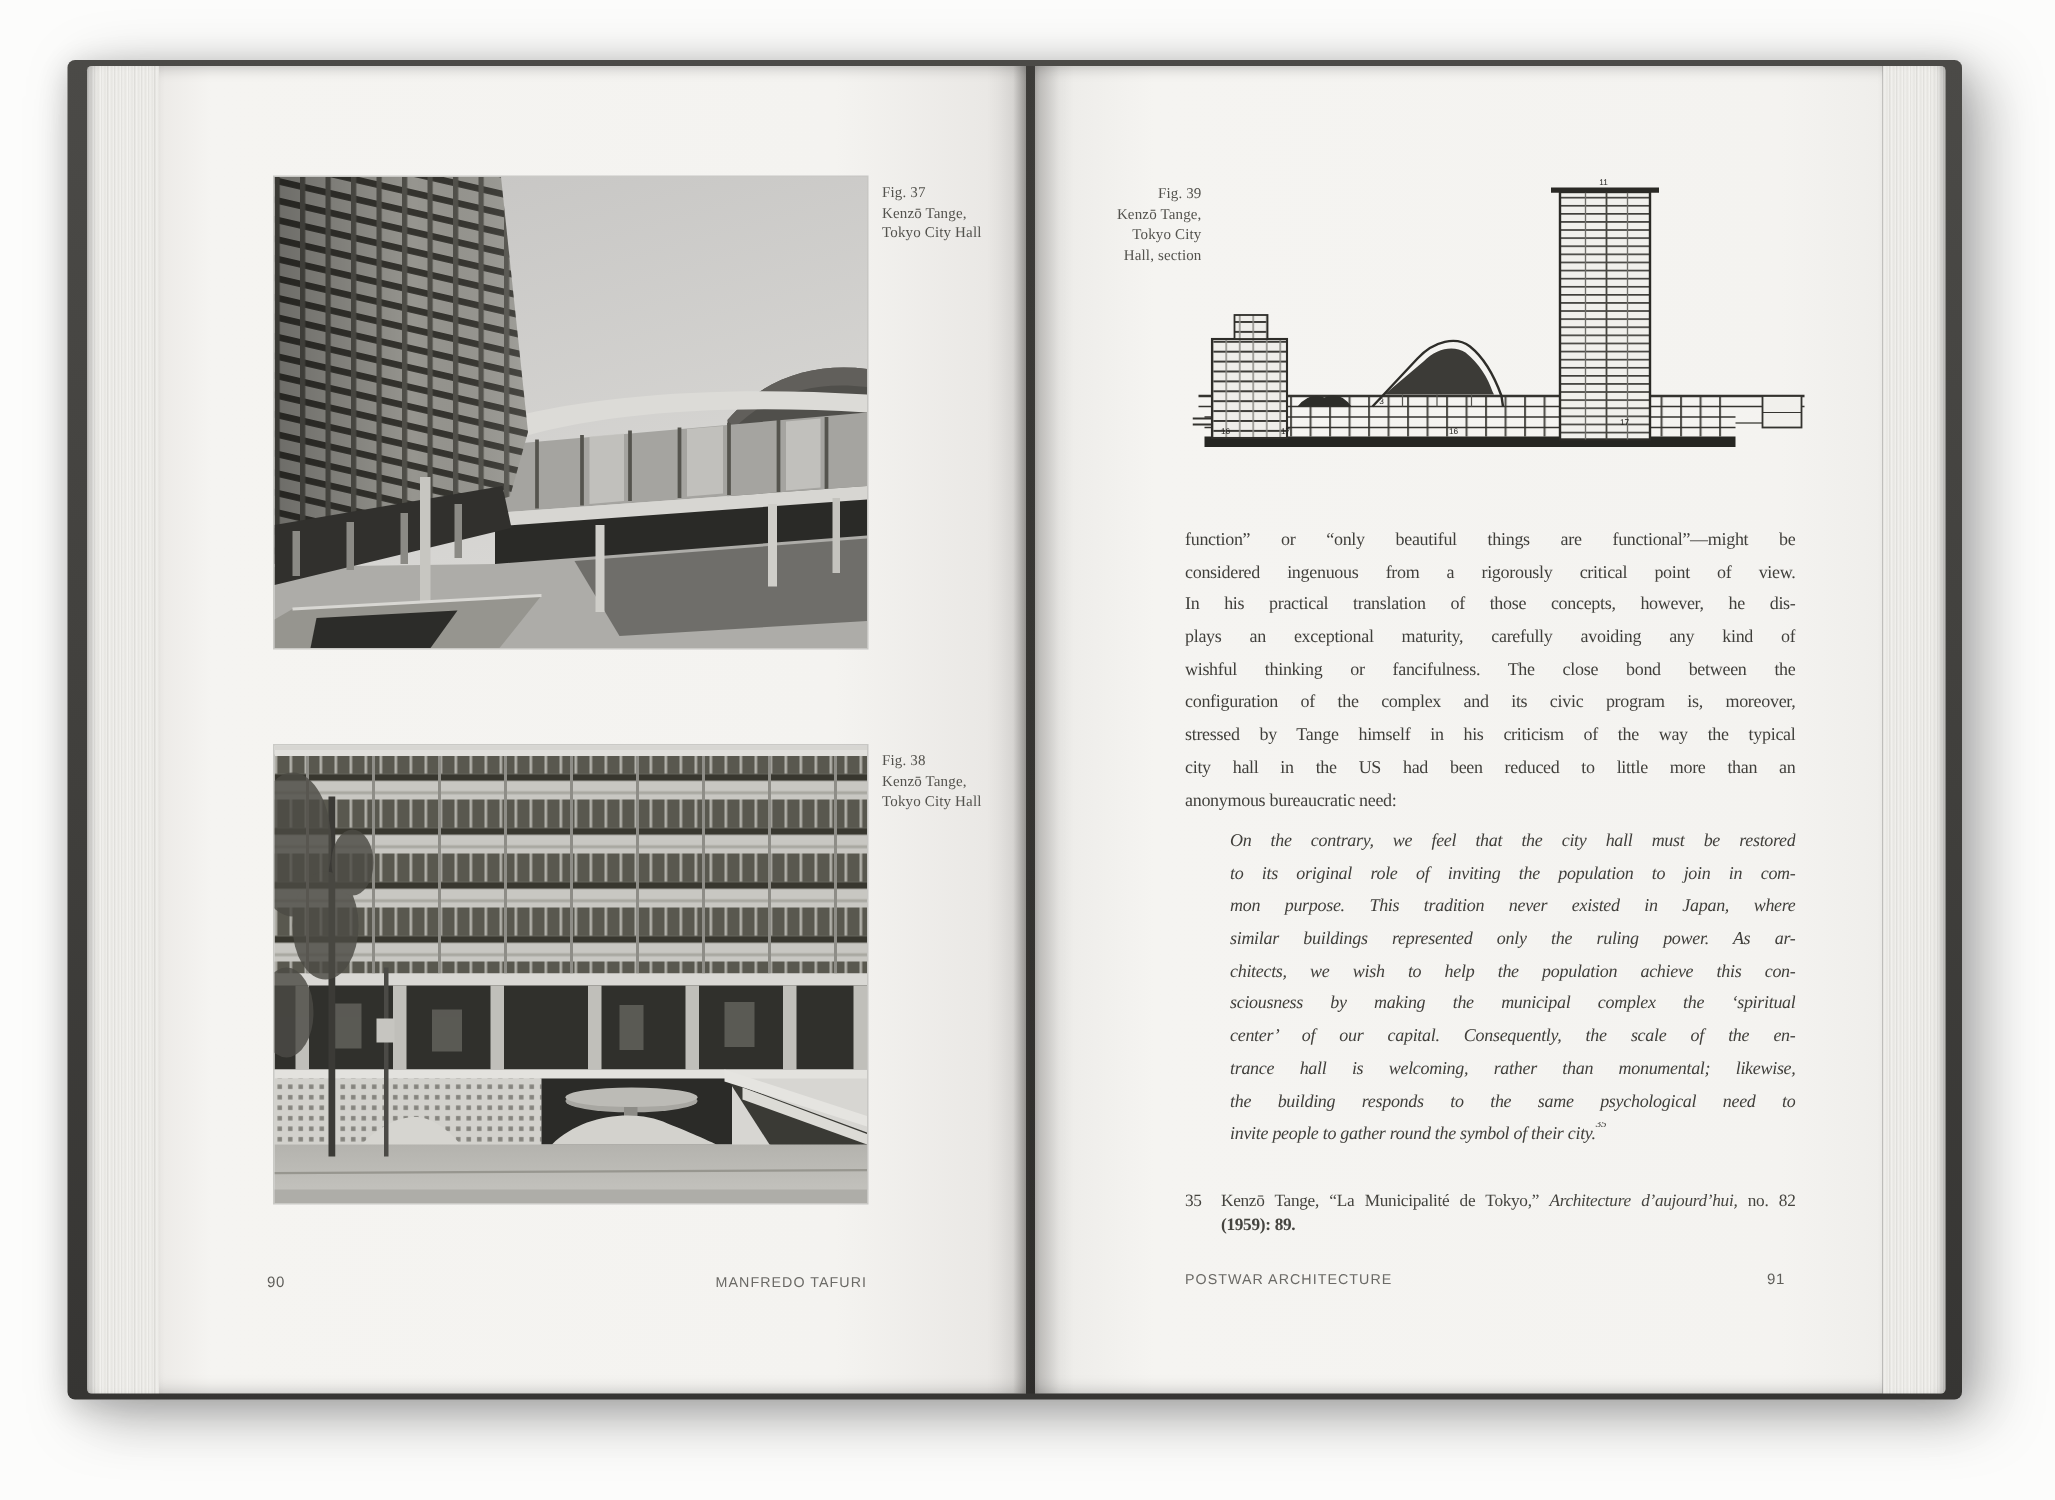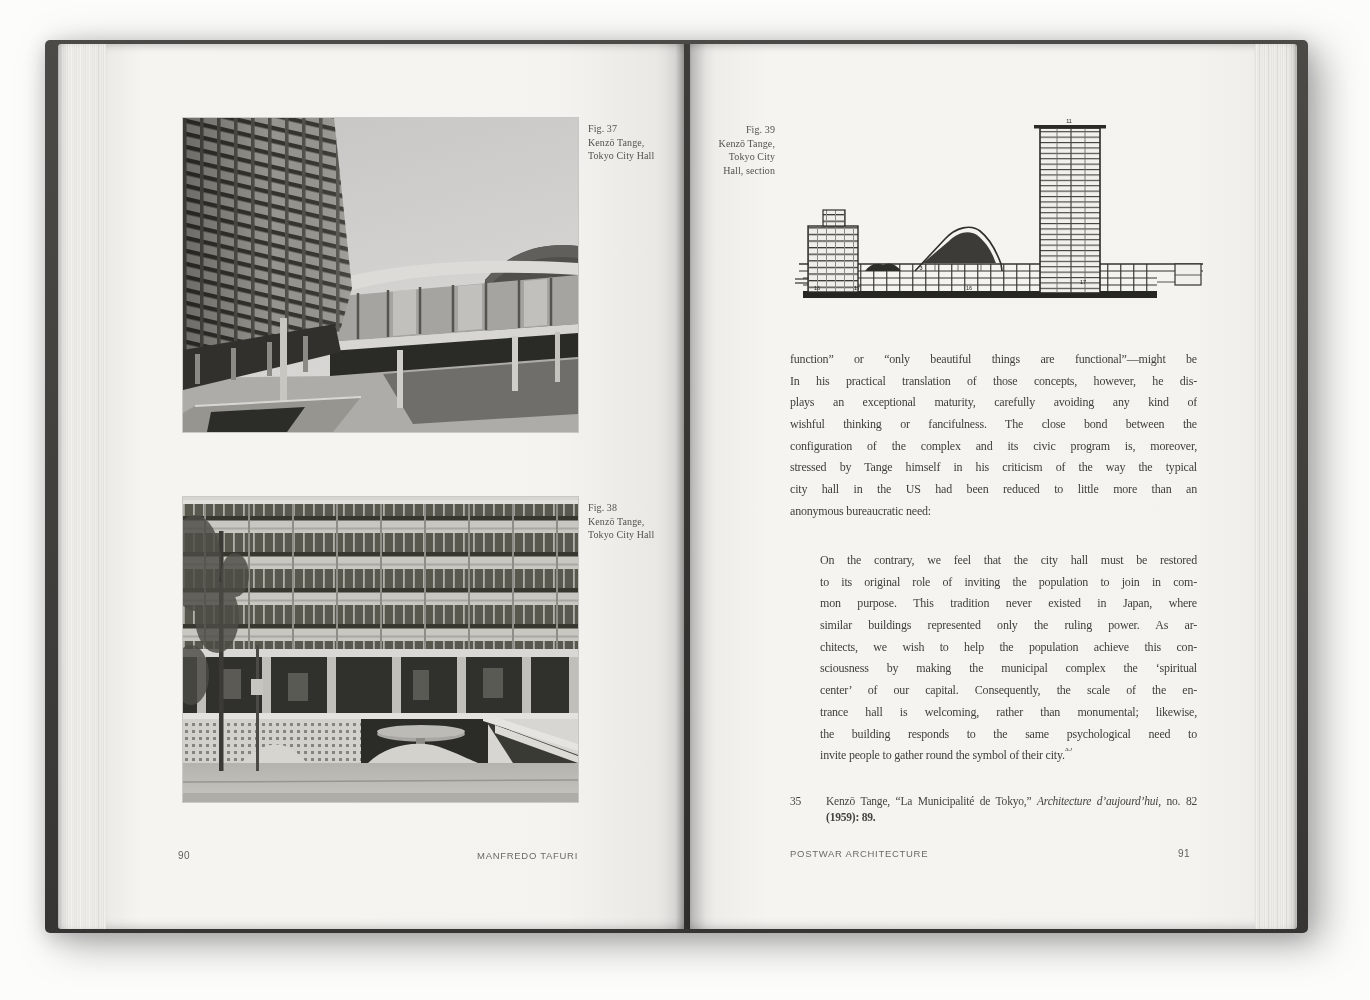--- a/index.html
+++ b/index.html
@@ -38,36 +38,36 @@
     position:absolute;left:658px;top:44px;width:58px;height:885px;pointer-events:none;z-index:5;
     background:linear-gradient(90deg,rgba(0,0,0,0) 0%,rgba(0,0,0,0.06) 30%,rgba(45,43,40,0.38) 44%,rgba(45,43,40,0.46) 47%,rgba(30,28,26,0.30) 50%,rgba(0,0,0,0.14) 60%,rgba(0,0,0,0.04) 82%,rgba(0,0,0,0) 100%);
   }
   
   .photo{position:absolute;outline:1px solid rgba(75,75,70,0.25);}
   .photo svg{display:block;width:100%;height:100%;}
   .caption{
     position:absolute;font-size:10px;line-height:13.5px;color:#53524d;letter-spacing:0.1px;
   }
   .capline{height:13.5px;overflow:hidden;}
-  .cap-right{text-align:right;}
+  .cap-right{text-align:right;margin-left:26px;}
   .section-drawing{position:absolute;}
   .dlab{font-family:"Liberation Sans",sans-serif;font-size:5.5px;fill:#23221f;text-anchor:middle;}
   
   .bodytext{
     position:absolute;color:#403f3b;font-size:12px;letter-spacing:-0.2px;
   }
   .tline{
     height:21.7px;overflow:hidden;white-space:normal;
     text-align:justify;text-align-last:justify;
   }
   .tline.nojust{text-align-last:left;}
   .tline sup{font-size:0.62em;line-height:0;position:relative;top:-0.45em;}
   .footnote{position:absolute;color:#45443f;font-size:11.5px;letter-spacing:-0.2px;}
   .fn-num{position:absolute;left:0;top:0;}
-  .fn-body{position:absolute;left:36px;right:0;top:0;}
+  .fn-body{position:absolute;left:24px;right:0;top:0;}
   .fnline1{height:15.5px;overflow:hidden;text-align:justify;text-align-last:justify;white-space:nowrap;}
   .fnline2{height:15.5px;overflow:hidden;}
   .ital{font-style:italic;}
   
   .footer-row{
     position:absolute;height:14px;font-family:"Liberation Sans",sans-serif;
     color:#6b6a66;font-size:9.5px;letter-spacing:0.7px;
   }
   .pagenum{font-size:10px;letter-spacing:0.4px;color:#5f5e5a;}
   .fr-left{position:absolute;left:0;top:0;}
@@ -289,30 +289,31 @@
       <text x="126" y="154.5" class="dlab">3</text>
       <text x="22" y="174.5" class="dlab">16</text>
       <text x="62" y="174.5" class="dlab">17</text>
       <text x="174" y="174.5" class="dlab">16</text>
       <text x="288" y="168.5" class="dlab">17</text>
     </svg>
   </div>
 
   <div class="bodytext" style="left:100px;top:308px;width:407px;">
       <div class="tline">function” or “only beautiful things are functional”—might be</div>
+      <div class="tline">considered ingenuous from a rigorously critical point of view.</div>
       <div class="tline">In his practical translation of those concepts, however, he dis-</div>
       <div class="tline">plays an exceptional maturity, carefully avoiding any kind of</div>
       <div class="tline">wishful thinking or fancifulness. The close bond between the</div>
       <div class="tline">configuration of the complex and its civic program is, moreover,</div>
       <div class="tline">stressed by Tange himself in his criticism of the way the typical</div>
       <div class="tline">city hall in the US had been reduced to little more than an</div>
       <div class="tline nojust">anonymous bureaucratic need:</div>
     </div>
 
-  <div class="bodytext" style="left:130px;top:509px;width:377px;">
+  <div class="bodytext" style="left:130px;top:509px;width:377px;font-style:italic;">
       <div class="tline">On the contrary, we feel that the city hall must be restored</div>
       <div class="tline">to its original role of inviting the population to join in com-</div>
       <div class="tline">mon purpose. This tradition never existed in Japan, where</div>
       <div class="tline">similar buildings represented only the ruling power. As ar-</div>
       <div class="tline">chitects, we wish to help the population achieve this con-</div>
       <div class="tline">sciousness by making the municipal complex the ‘spiritual</div>
       <div class="tline">center’ of our capital. Consequently, the scale of the en-</div>
       <div class="tline">trance hall is welcoming, rather than monumental; likewise,</div>
       <div class="tline">the building responds to the same psychological need to</div>
       <div class="tline nojust">invite people to gather round the symbol of their city.<sup>35</sup></div>

